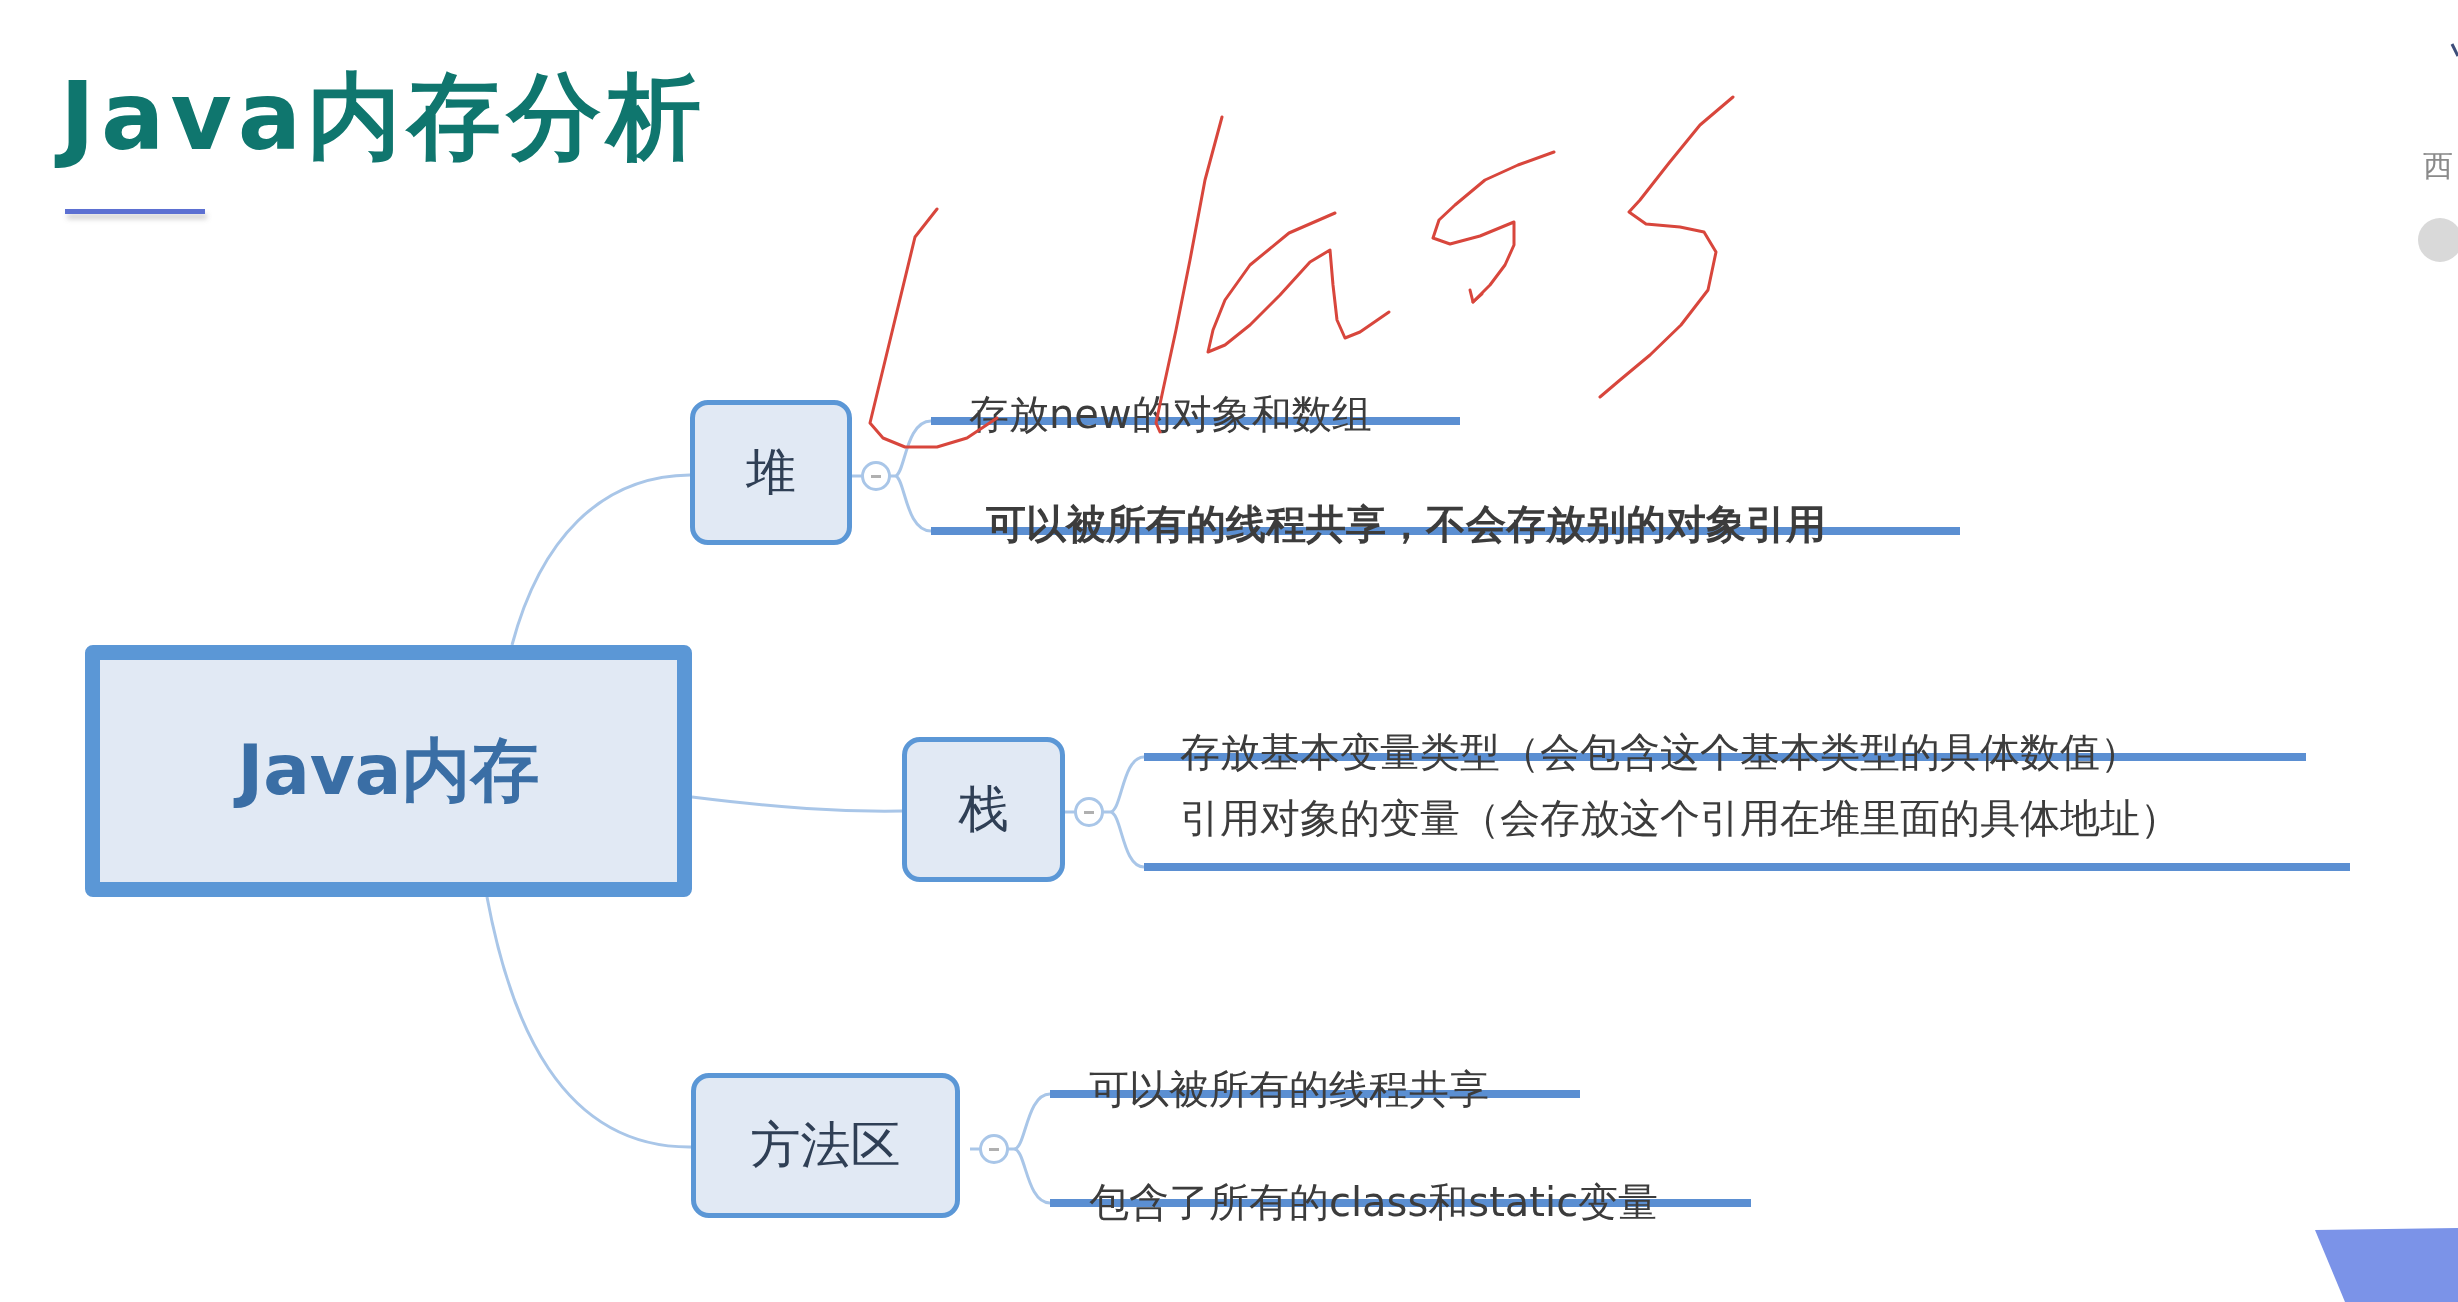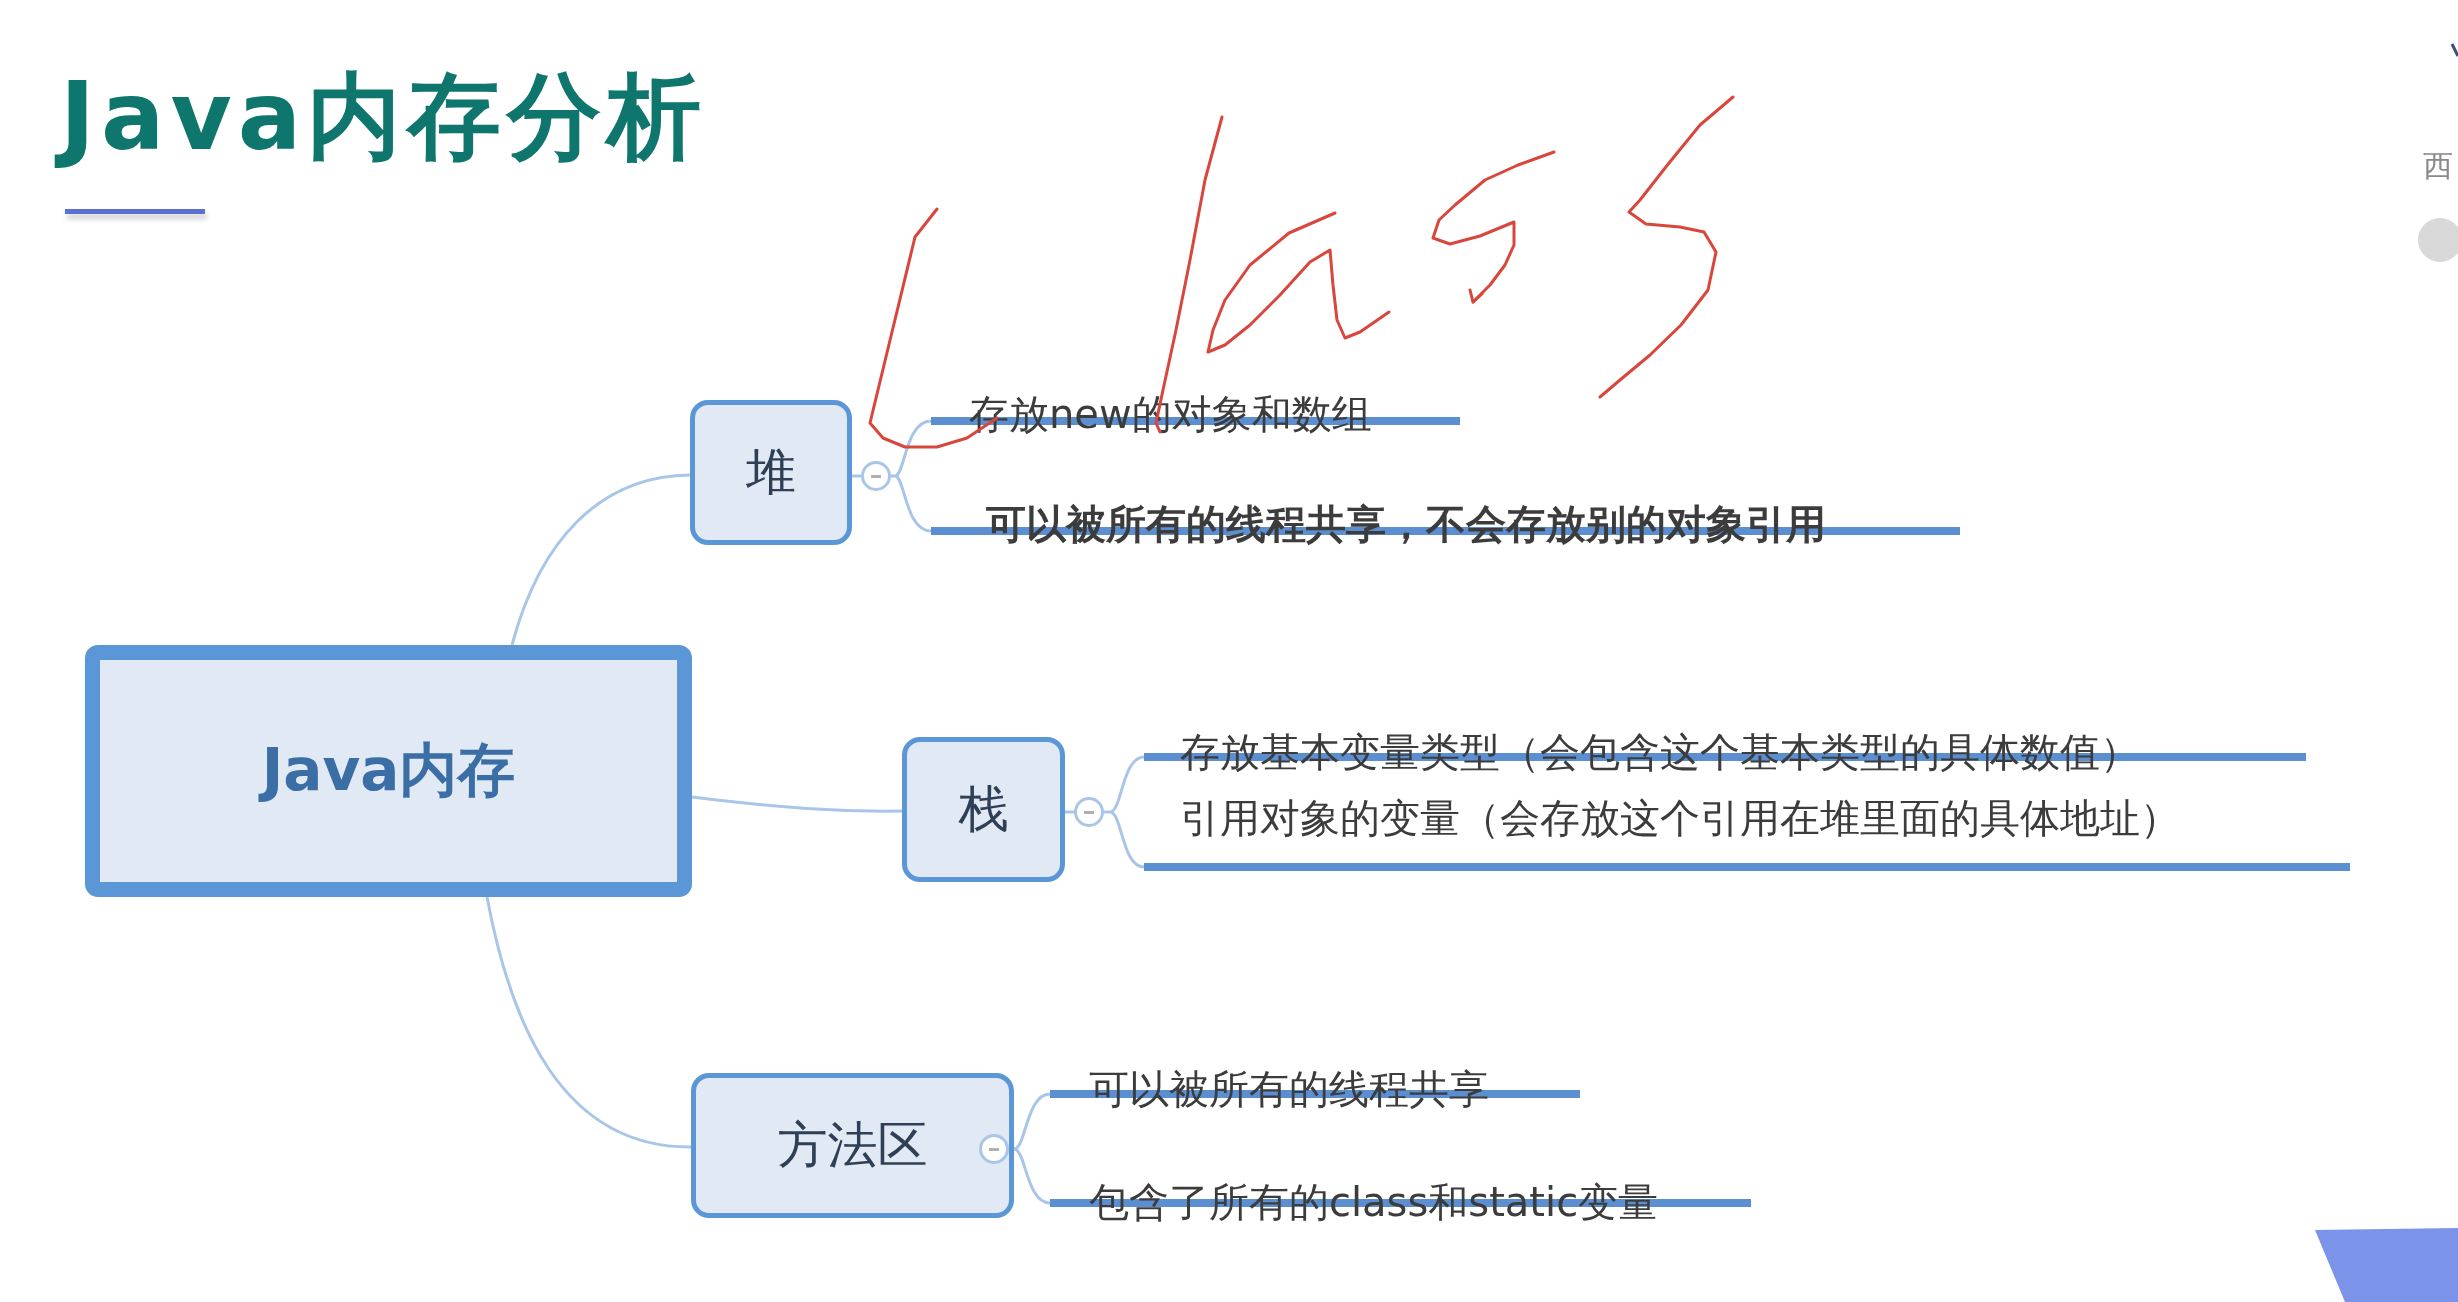--- a/index.html
+++ b/index.html
@@ -46,28 +46,28 @@
     border-radius: 18px;
     display: flex;
     align-items: center;
     justify-content: center;
     color: #2f3f55;
     white-space: nowrap;
   }
   .node-root {
     left: 85px; top: 645px; width: 607px; height: 252px;
     border-width: 15px;
-    border-radius: 13px;
-    font-size: 58px;
+    border-radius: 8px;
+    font-size: 69px;
     font-weight: bold;
     color: #3a6ea5;
   }
   .node-heap   { left: 690px; top: 400px; width: 162px; height: 145px; font-size: 50px; }
   .node-stack  { left: 902px; top: 737px; width: 163px; height: 145px; font-size: 50px; }
-  .node-method { left: 691px; top: 1073px; width: 323px; height: 145px; font-size: 50px; }
+  .node-method { left: 691px; top: 1073px; width: 269px; height: 145px; font-size: 50px; }
 
   .collapse {
     position: absolute;
     box-sizing: border-box;
     width: 30px; height: 30px;
     border: 3px solid #a9c6e8;
     border-radius: 50%;
     background: #ffffff;
   }
   .collapse::after {

